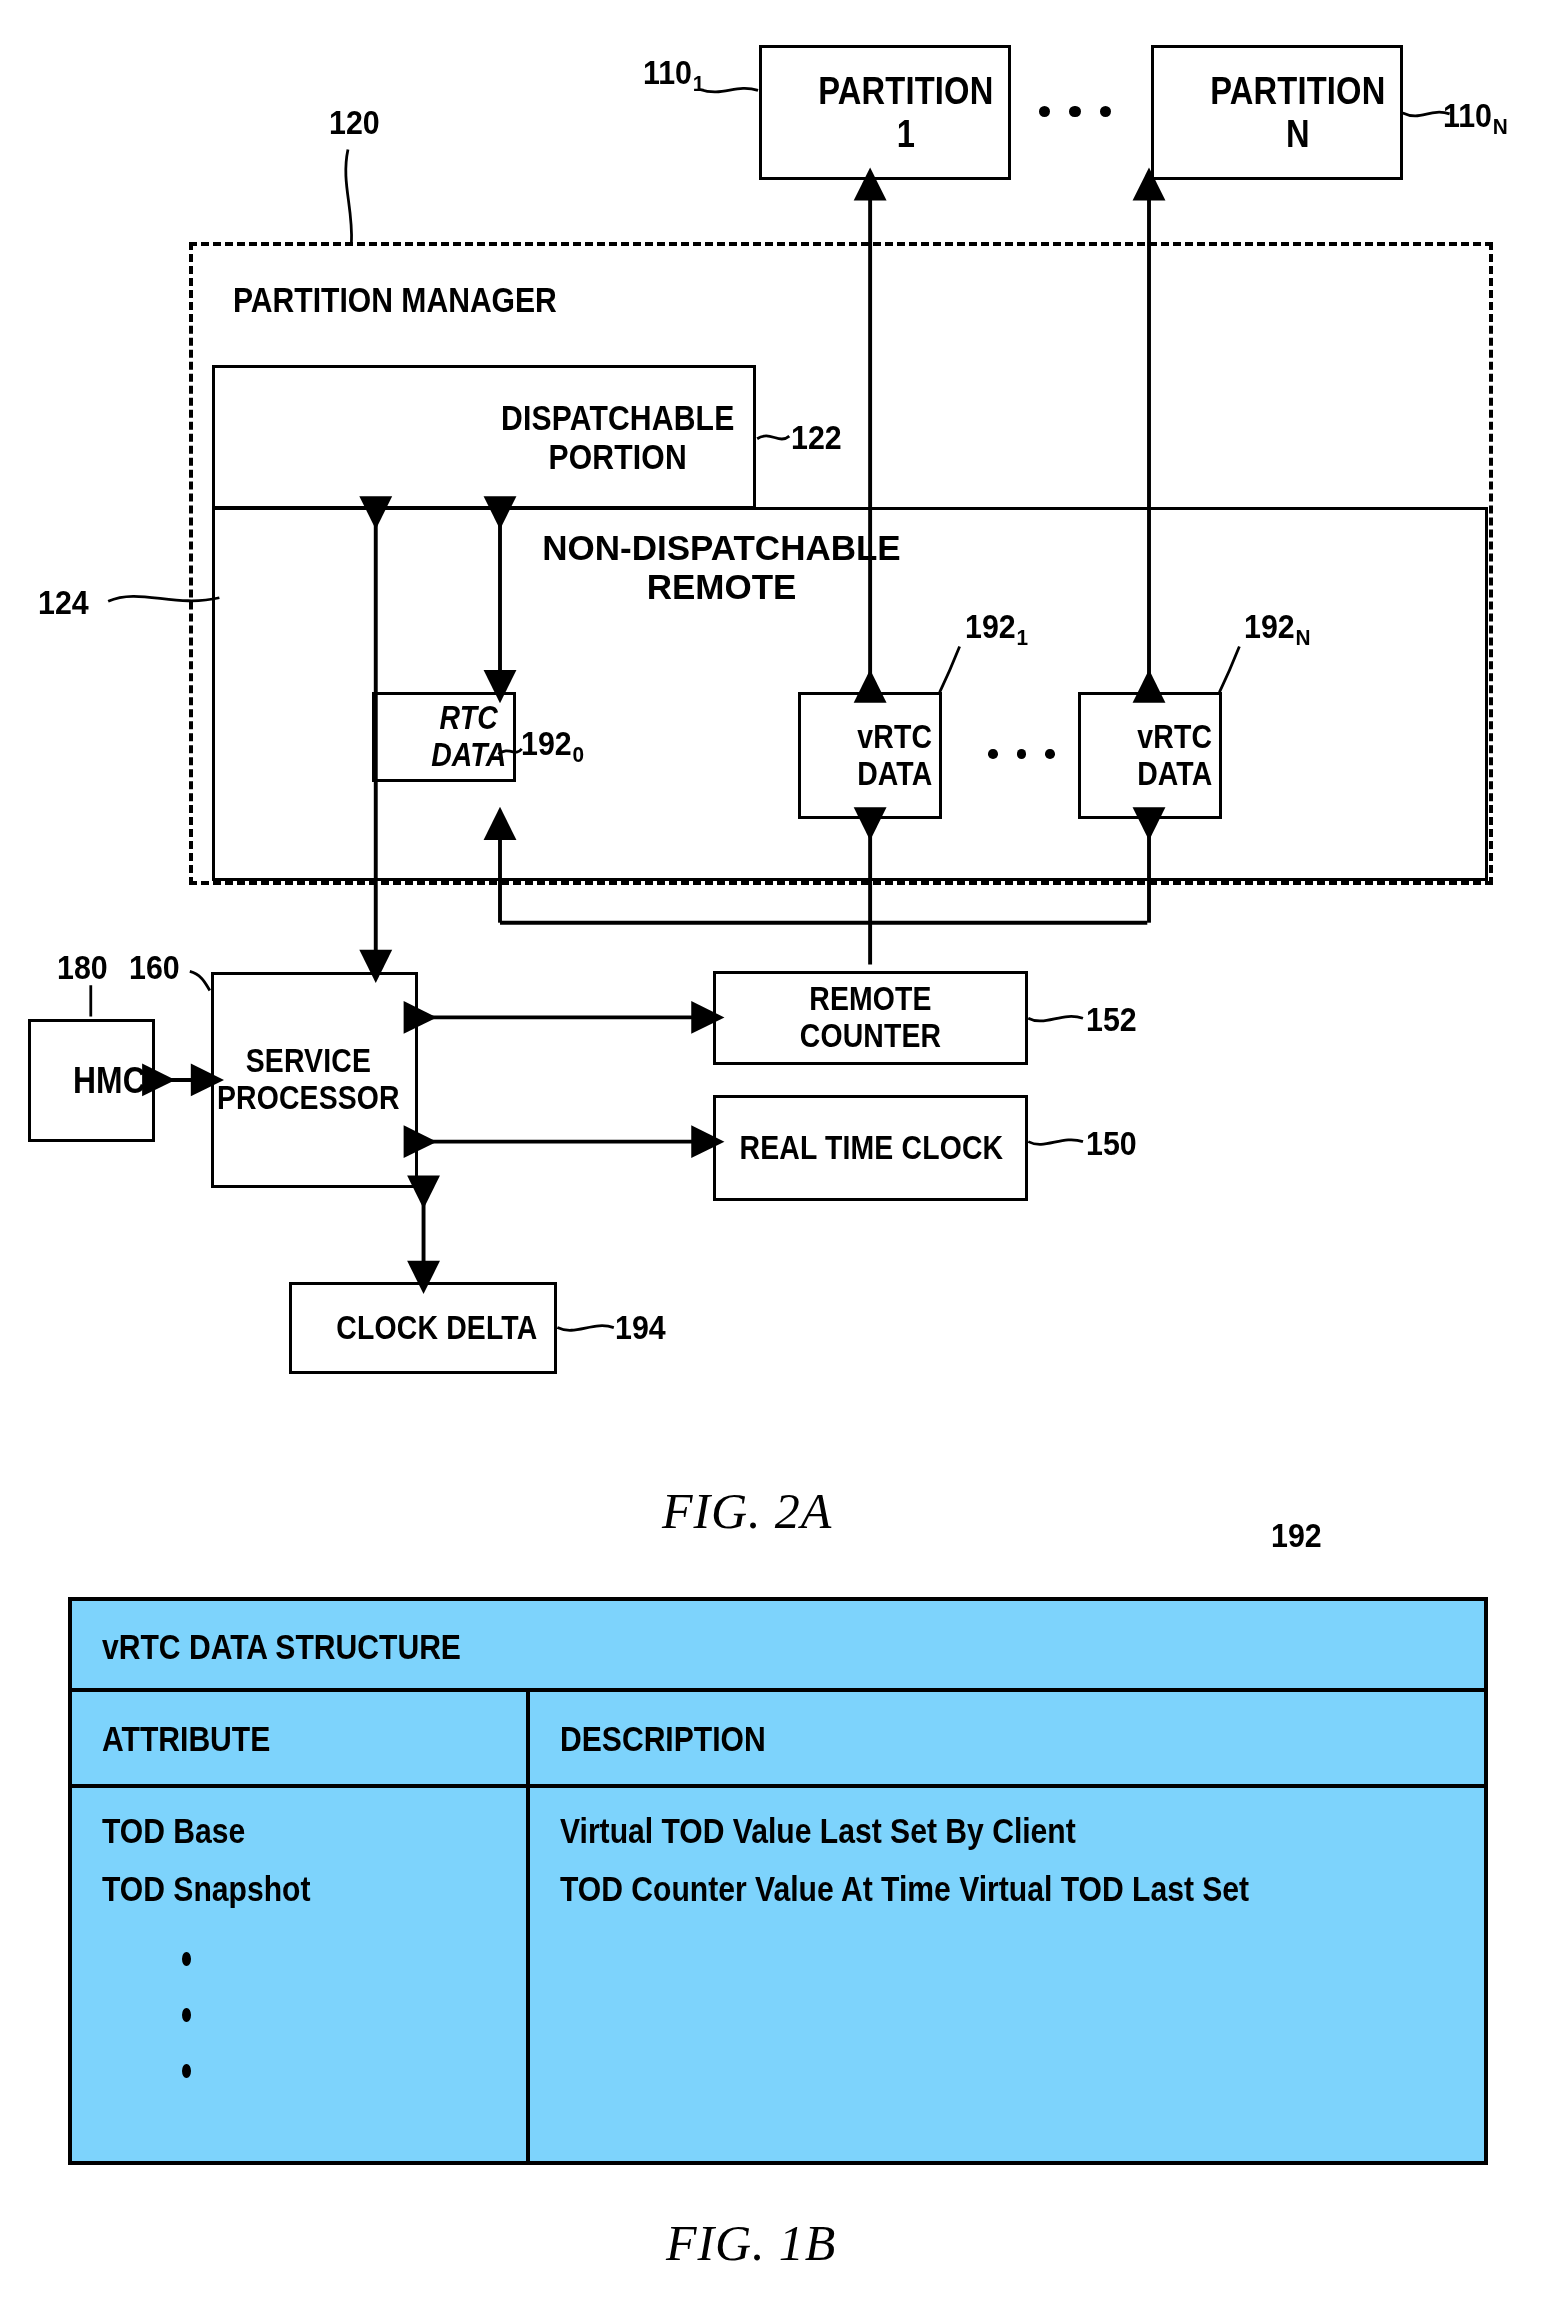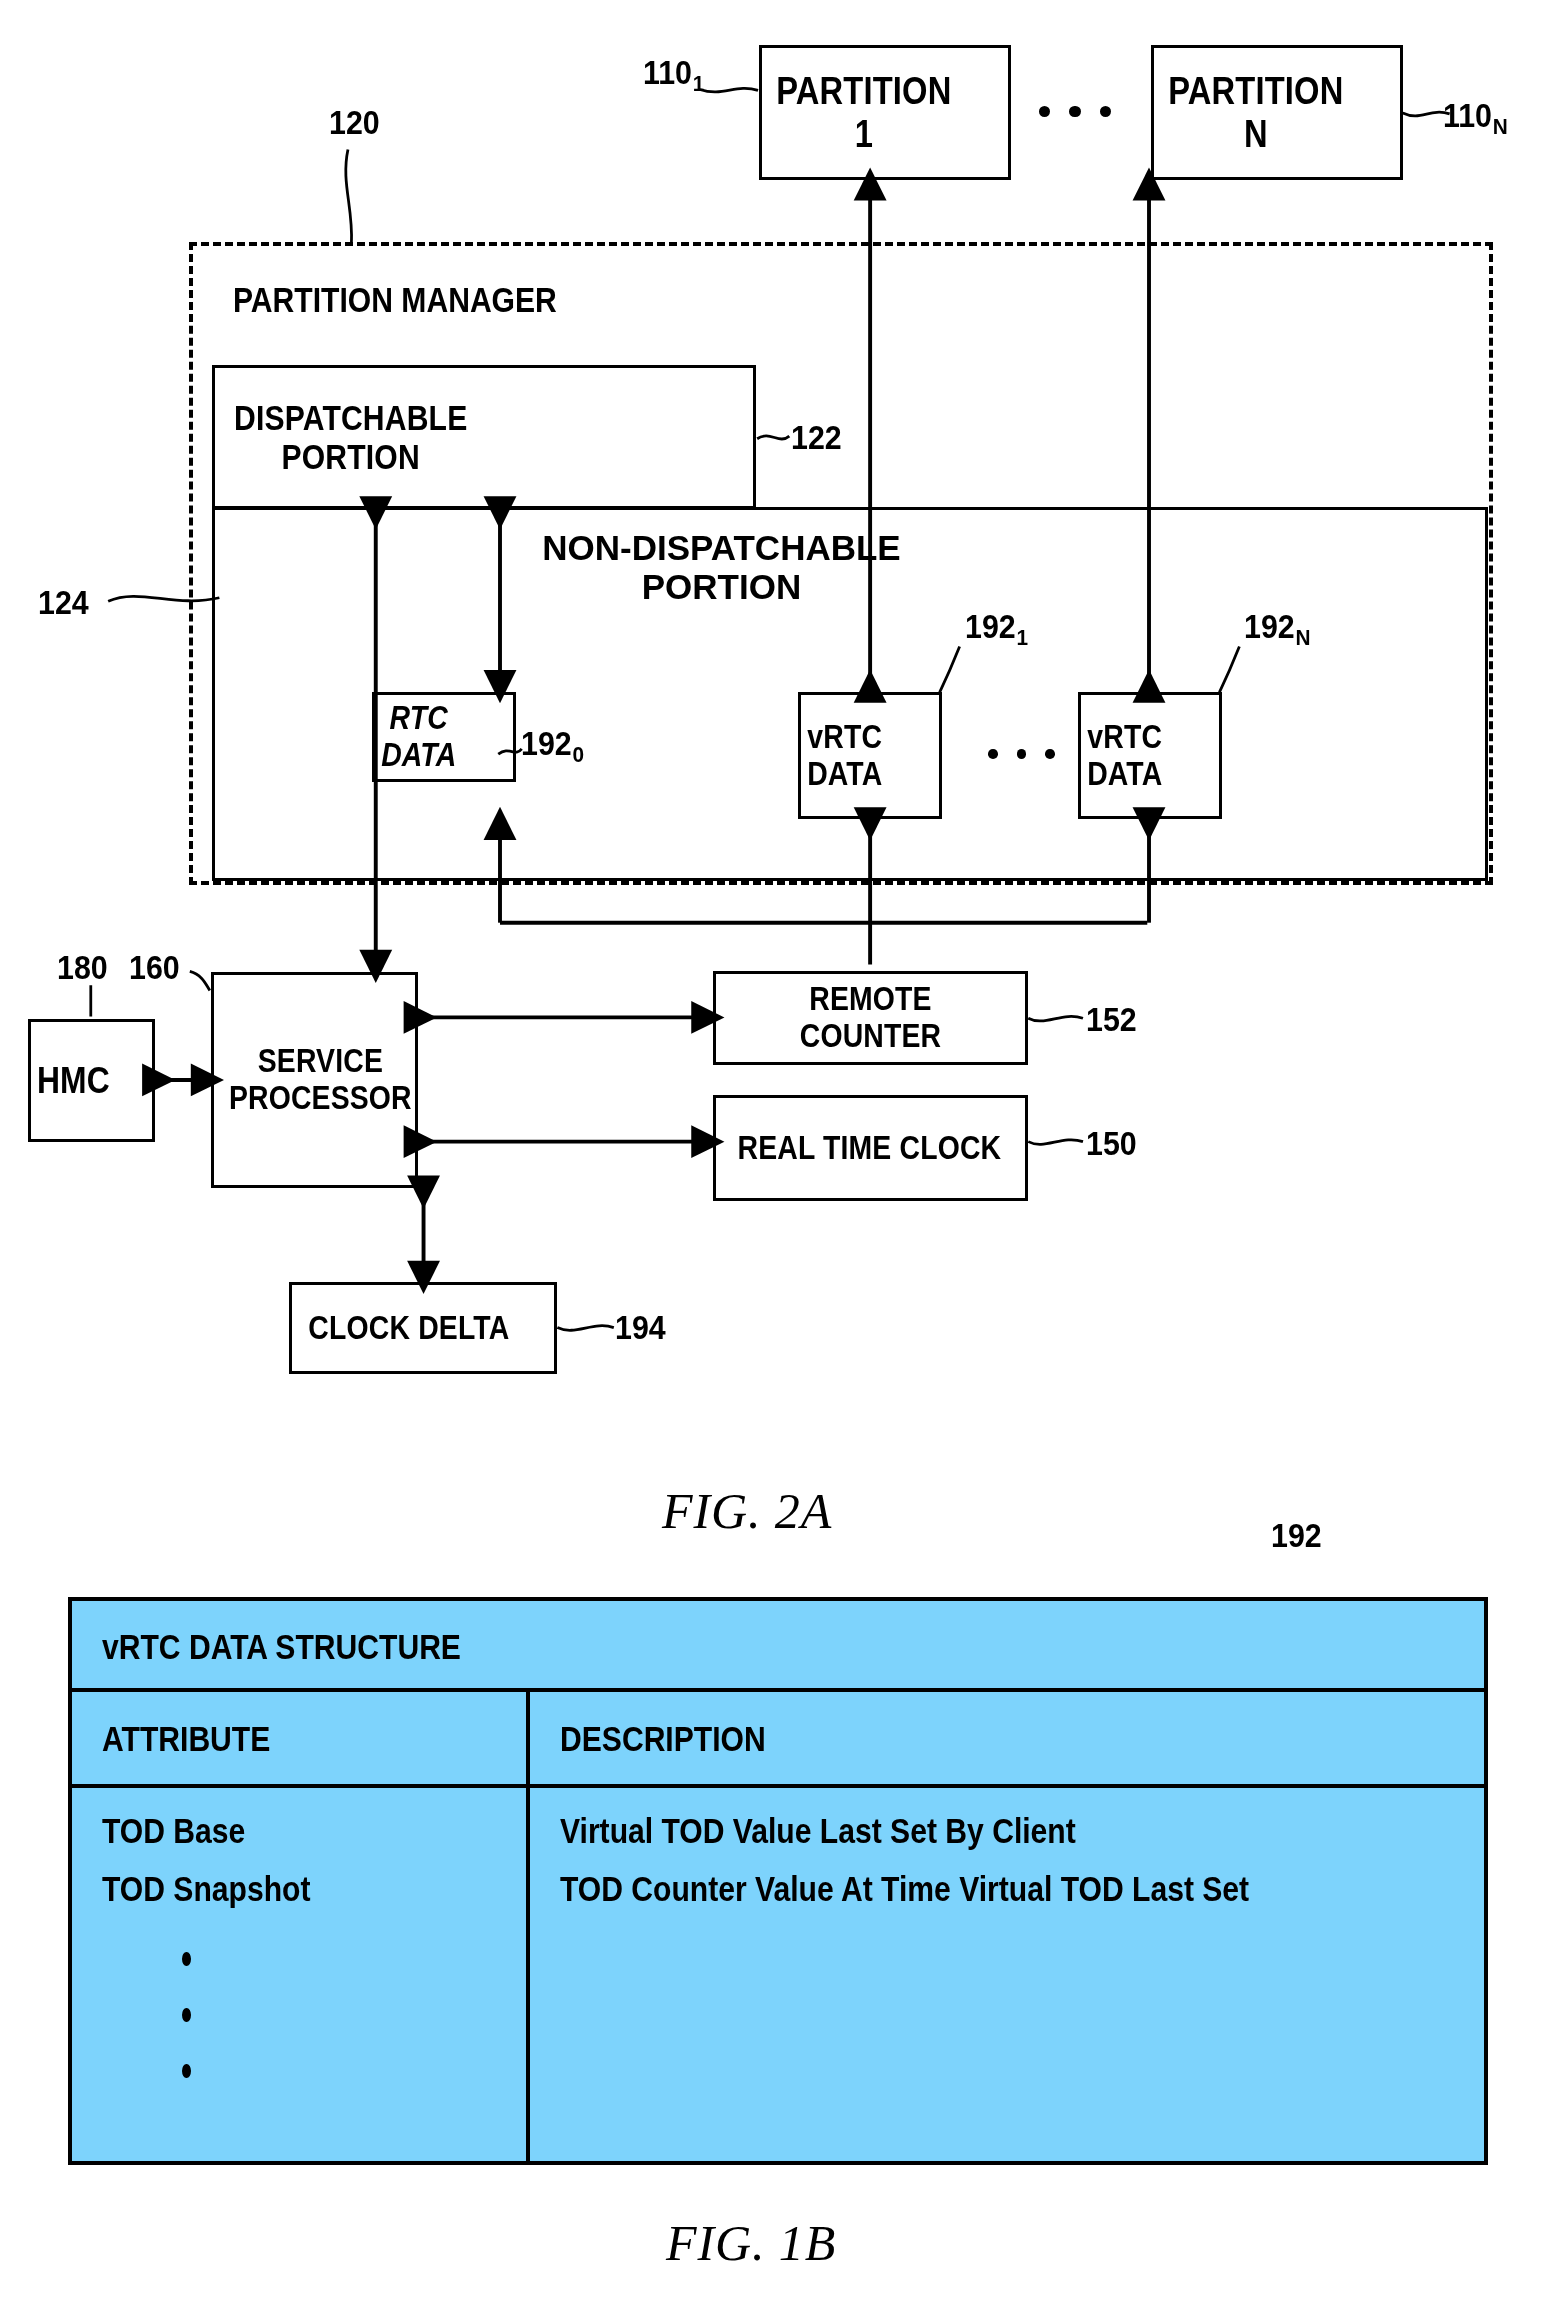--- a/index.html
+++ b/index.html
@@ -1,20 +1,20 @@
 <!DOCTYPE html>
 <html style="font-size:14px"><head>
 <meta charset="utf-8">
 <title>Patent Figure 2A / 2B</title>
 <style>
   html,body{margin:0;padding:0;background:#ffffff;}
   body{width:1563px;height:2319px;position:relative;
        font-family:"Liberation Sans", sans-serif;color:#000;overflow:hidden;}
   .box{position:absolute;border:3.5px solid #000;background:#fff;
-       display:flex;align-items:center;justify-content:flex-start;
+       display:flex;align-items:center;justify-content:flex-end;
        text-align:center;box-sizing:border-box;}
   .box .lbl{font-weight:bold;line-height:1.12;letter-spacing:0.2px;
             transform:scaleX(.86);transform-origin:center;white-space:pre-line;}
 
   
   .ref{position:absolute;font-weight:bold;font-size:33px;
        transform:scaleX(.92);transform-origin:left top;white-space:nowrap;}
   .ref sub{font-size:22.6px;vertical-align:baseline;position:relative;top:7px;left:0.9px;}
 
   
@@ -82,21 +82,21 @@
 <div class="box" style="left:212px;top:365px;width:544px;height:144px;">
   <div class="lbl" style="font-size:35px;">DISPATCHABLE
 PORTION</div>
 </div>
 <div class="ref" style="left:791px;top:419px;">
   <span>122</span>
 </div>
 
 <div class="box" style="left:212px;top:507px;width:1276px;height:374px;justify-content:flex-start;align-items:flex-start;"></div>
 <div class="plain" style="left:539px;top:528px;font-size:35px;text-align:center;width:365px;transform:none;">NON-DISPATCHABLE
-PORTION</div>
+REMOTE</div>
 <div class="ref" style="left:38px;top:584px;">
   <span>124</span>
 </div>
 
 <div class="box" style="left:372px;top:692px;width:144px;height:90px;font-style:italic;">
   <div class="lbl" style="font-size:33px;">RTC
 DATA</div>
 </div>
 <div class="ref" style="left:521px;top:725px;">
   <span>192</span><sub>0</sub>

